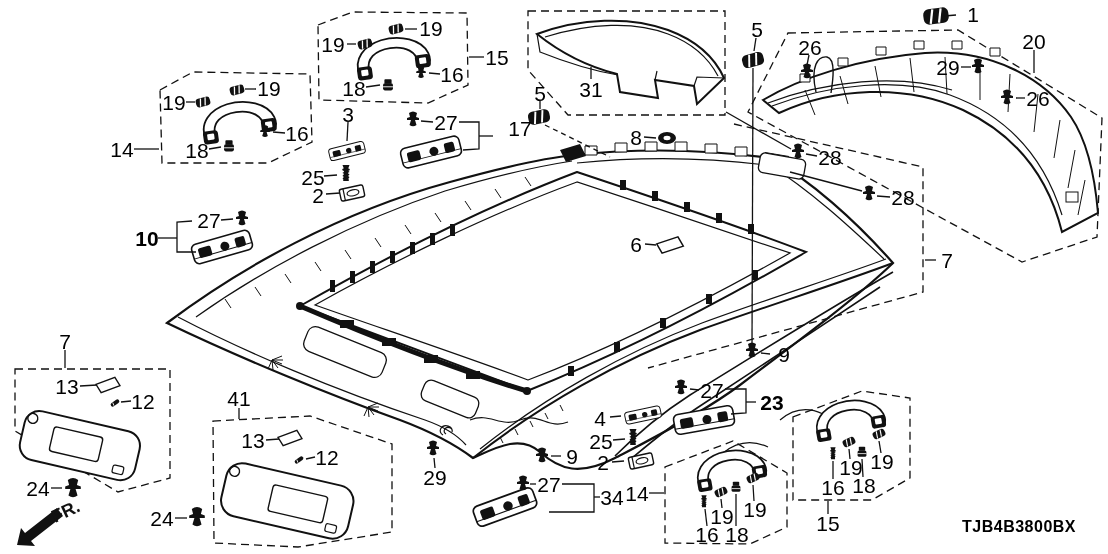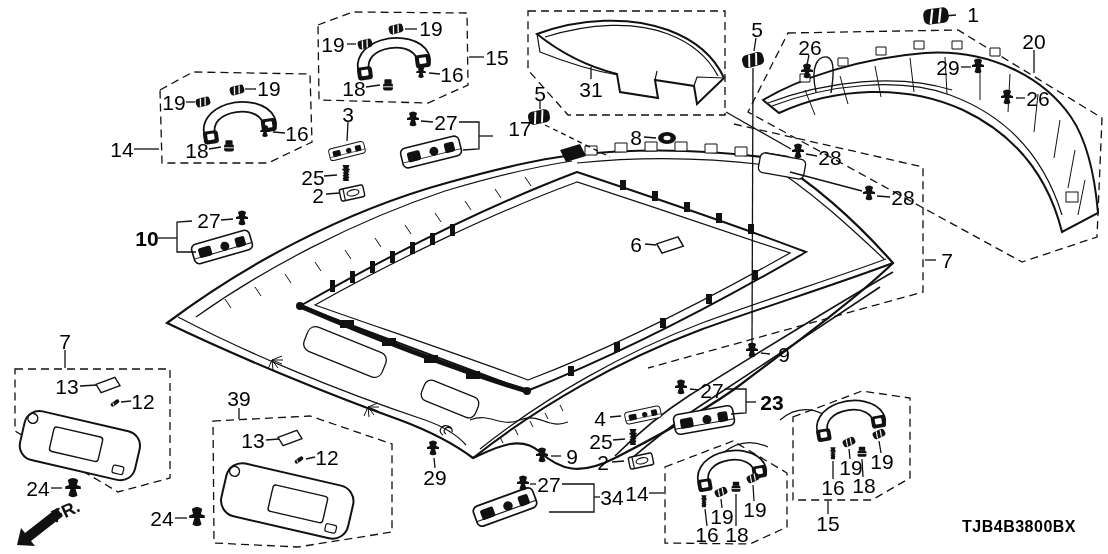--- a/index.html
+++ b/index.html
@@ -302,21 +302,21 @@
       <div class="callout" style="left: 318px; top: 195px;">2</div>
       <div class="callout" style="left: 209px; top: 220px;">27</div>
       <div class="callout" style="left: 147px; top: 238px; font-weight: bold;">10</div>
       <div class="callout" style="left: 636px; top: 244px;">6</div>
       <div class="callout" style="left: 947px; top: 260px;">7</div>
       <div class="callout" style="left: 784px; top: 354px;">9</div>
       <div class="callout" style="left: 65px; top: 341px;">7</div>
       <div class="callout" style="left: 67px; top: 386px;">13</div>
       <div class="callout" style="left: 143px; top: 401px;">12</div>
       <div class="callout" style="left: 38px; top: 488px;">24</div>
-      <div class="callout" style="left: 239px; top: 398px;">39</div>
+      <div class="callout" style="left: 239px; top: 398px;">41</div>
       <div class="callout" style="left: 253px; top: 440px;">13</div>
       <div class="callout" style="left: 327px; top: 457px;">12</div>
       <div class="callout" style="left: 162px; top: 518px;">24</div>
       <div class="callout" style="left: 435px; top: 477px;">29</div>
       <div class="callout" style="left: 572px; top: 456px;">9</div>
       <div class="callout" style="left: 549px; top: 484px;">27</div>
       <div class="callout" style="left: 612px; top: 497px;">34</div>
       <div class="callout" style="left: 600px; top: 418px;">4</div>
       <div class="callout" style="left: 601px; top: 441px;">25</div>
       <div class="callout" style="left: 603px; top: 462px;">2</div>

